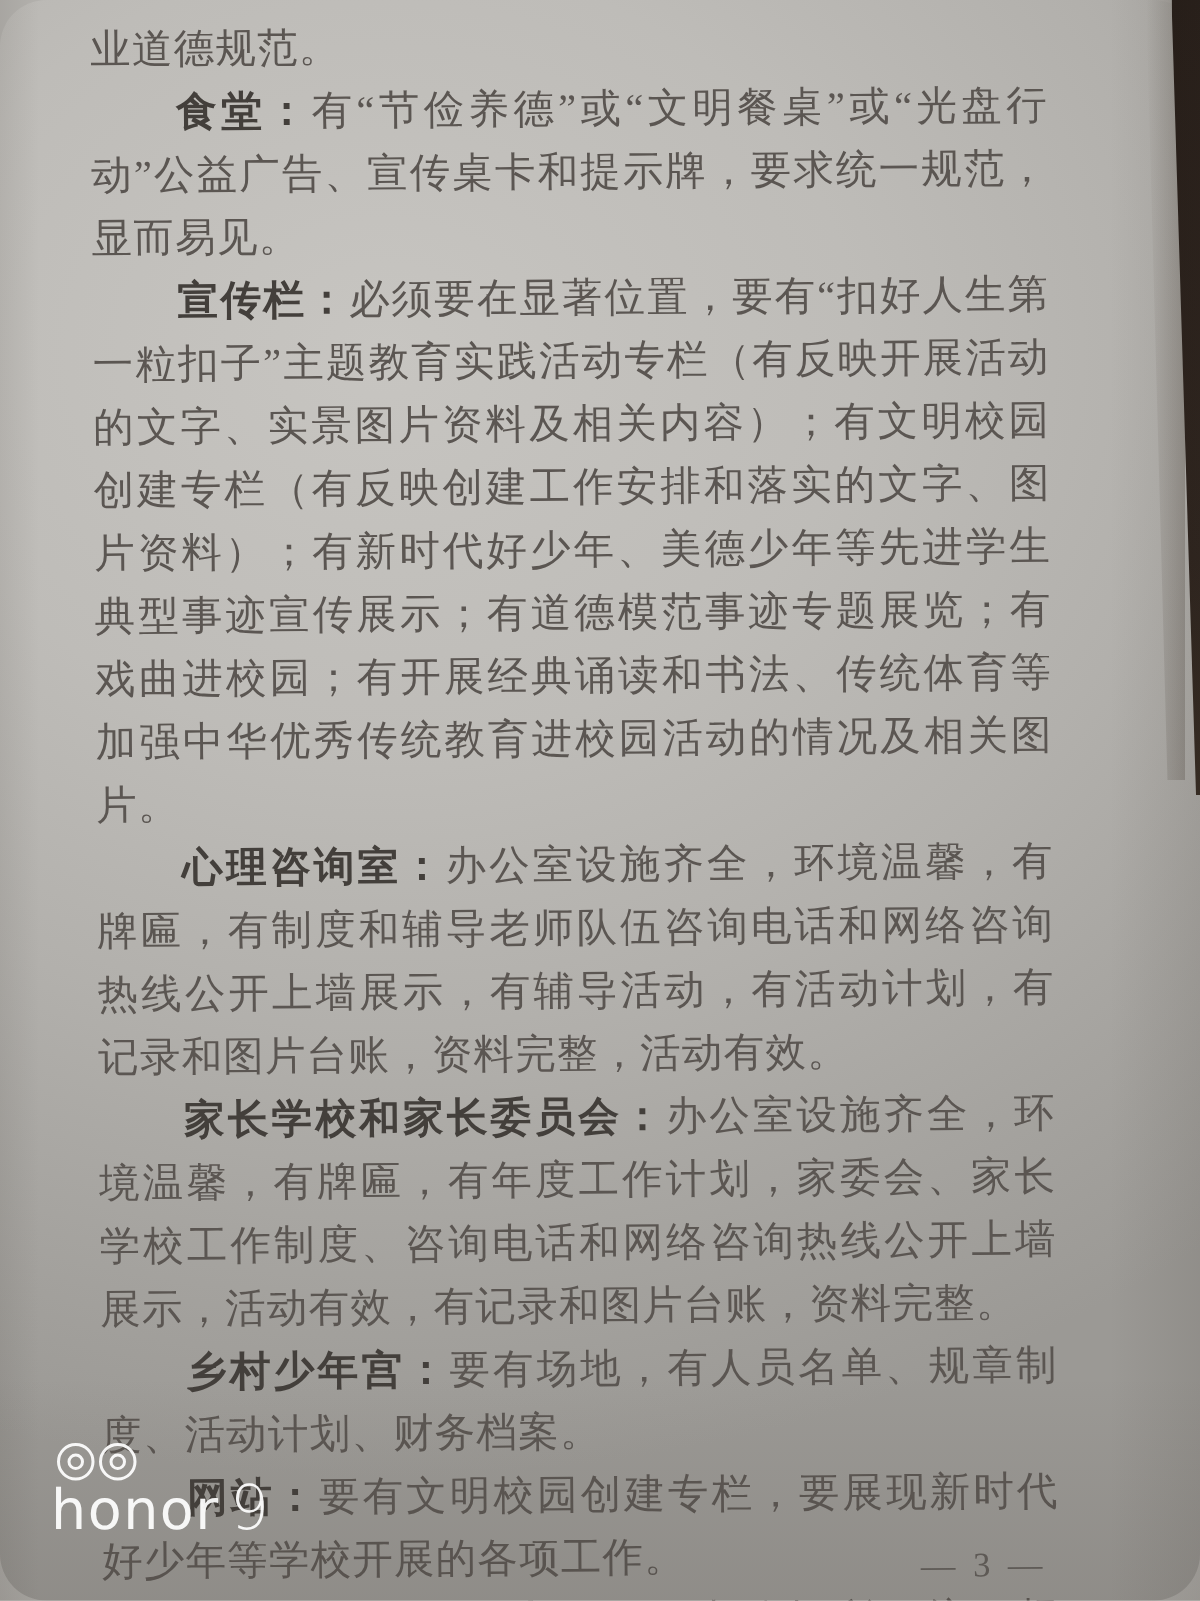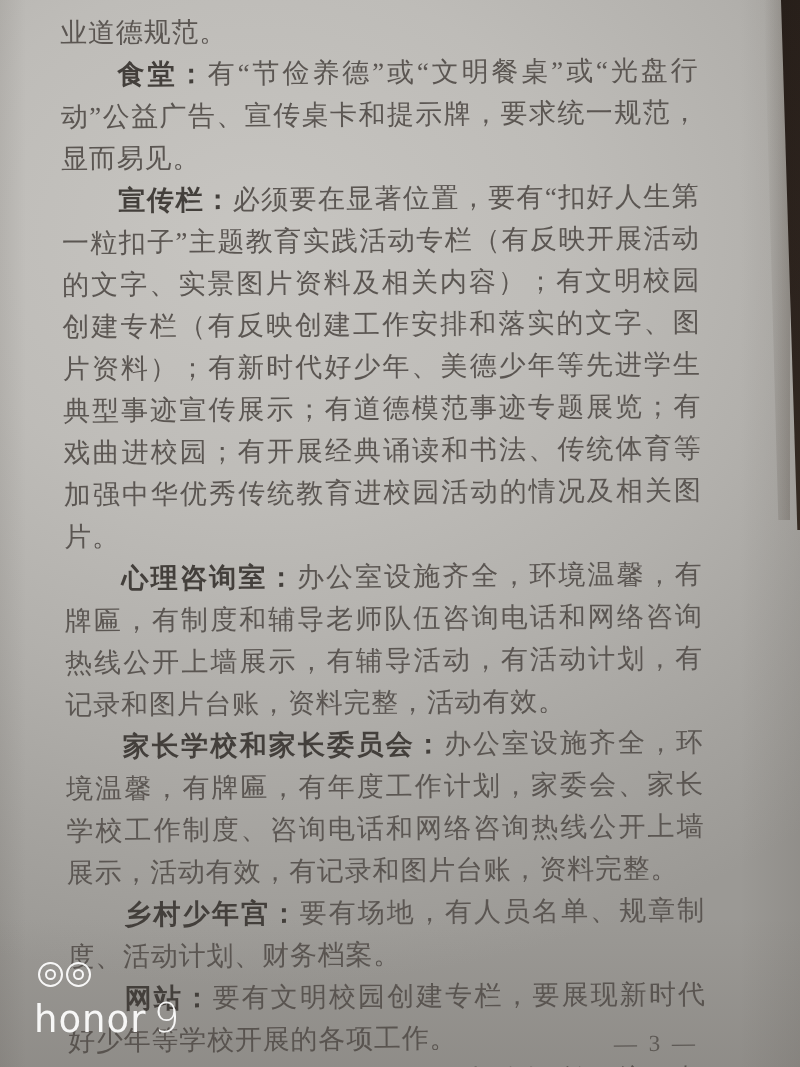--- a/index.html
+++ b/index.html
@@ -6,20 +6,21 @@
   html, body { width: 800px; height: 1067px; overflow: hidden; }
   body {
     font-family: "Liberation Serif", "DejaVu Serif", serif;
     position: relative;
     background: #b3b1ad;
   }
   .photo {
     position: absolute; inset: 0;
     background: radial-gradient(ellipse 900px 750px at 32% 22%,
       #c7c5c1 0%, #bebcb8 35%, #b2b0ac 60%, #a5a39f 82%, #9b9995 100%);
+    border-radius: 31px;
   }
   
   .shade-bottom {
     position: absolute; left: 0; right: 0; bottom: 0; height: 150px;
     background: linear-gradient(to bottom, rgba(70,64,58,0) 0%, rgba(70,64,58,0.14) 100%);
     pointer-events: none;
   }
   .shade-left {
     position: absolute; left: 0; top: 0; bottom: 0; width: 26px;
     background: linear-gradient(to right, rgba(70,64,58,0.10), rgba(70,64,58,0));
@@ -75,21 +76,21 @@
   }
   .wm-lenses { display: flex; gap: 3px; margin-left: 4px; }
   .wm-lens {
     width: 25px; height: 25px; border: 2.5px solid #ffffff; border-radius: 50%;
     display: flex; align-items: center; justify-content: center;
   }
   .wm-lens-inner {
     width: 11px; height: 11px; border: 2.5px solid #ffffff; border-radius: 50%;
   }
   .wm-text {
-    margin-top: 14px;
+    margin-top: 1px;
     font-size: 37px; line-height: 34px; font-weight: 400; letter-spacing: 1px;
   }
   .wm-model { font-size: 41px; margin-left: 7px; font-weight: 300; }
 </style>
 </head>
 <body>
 
 <div class="photo">
 
   <div class="edge-wedge-shadow"></div>

